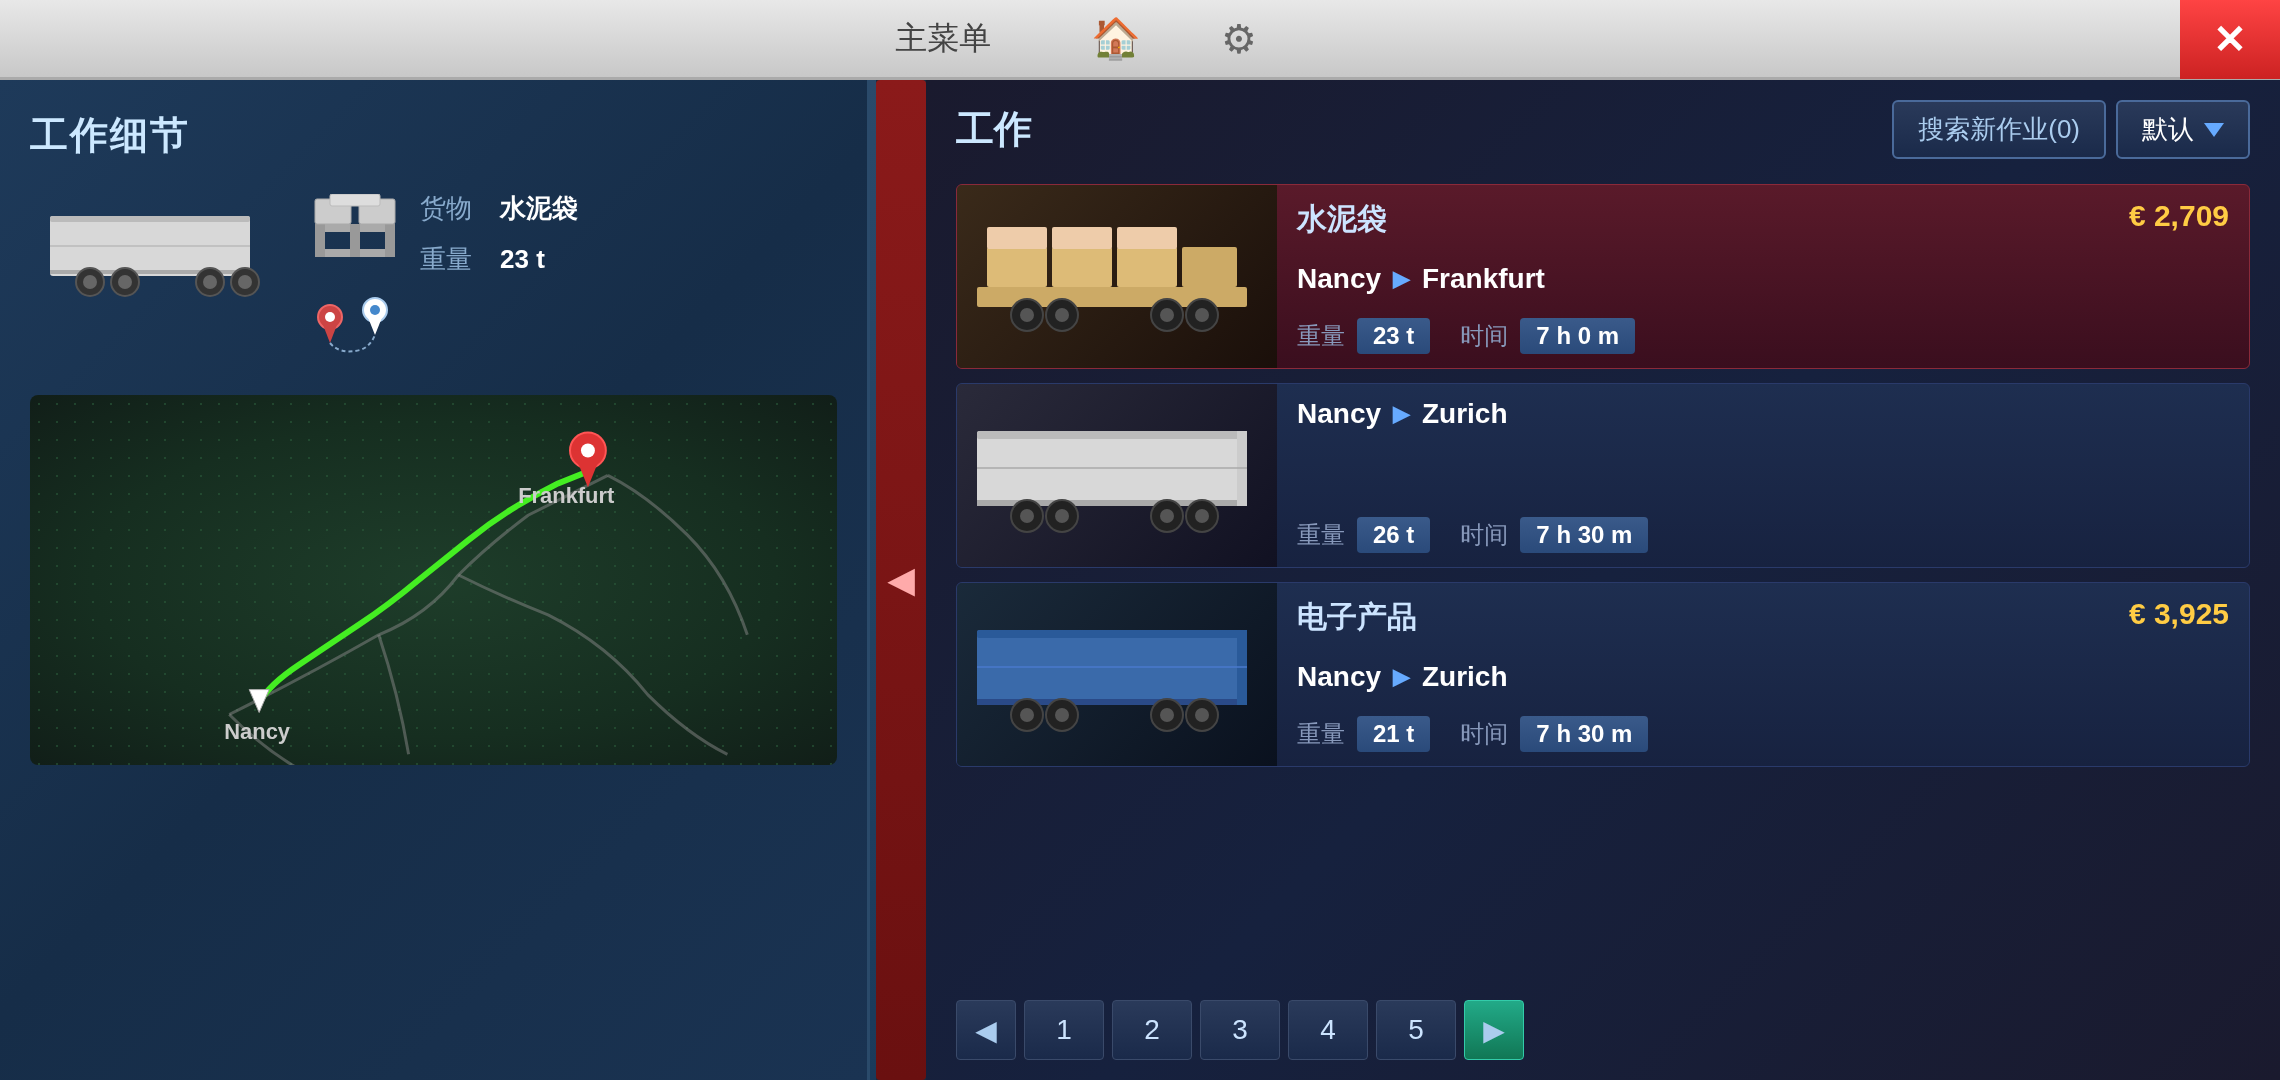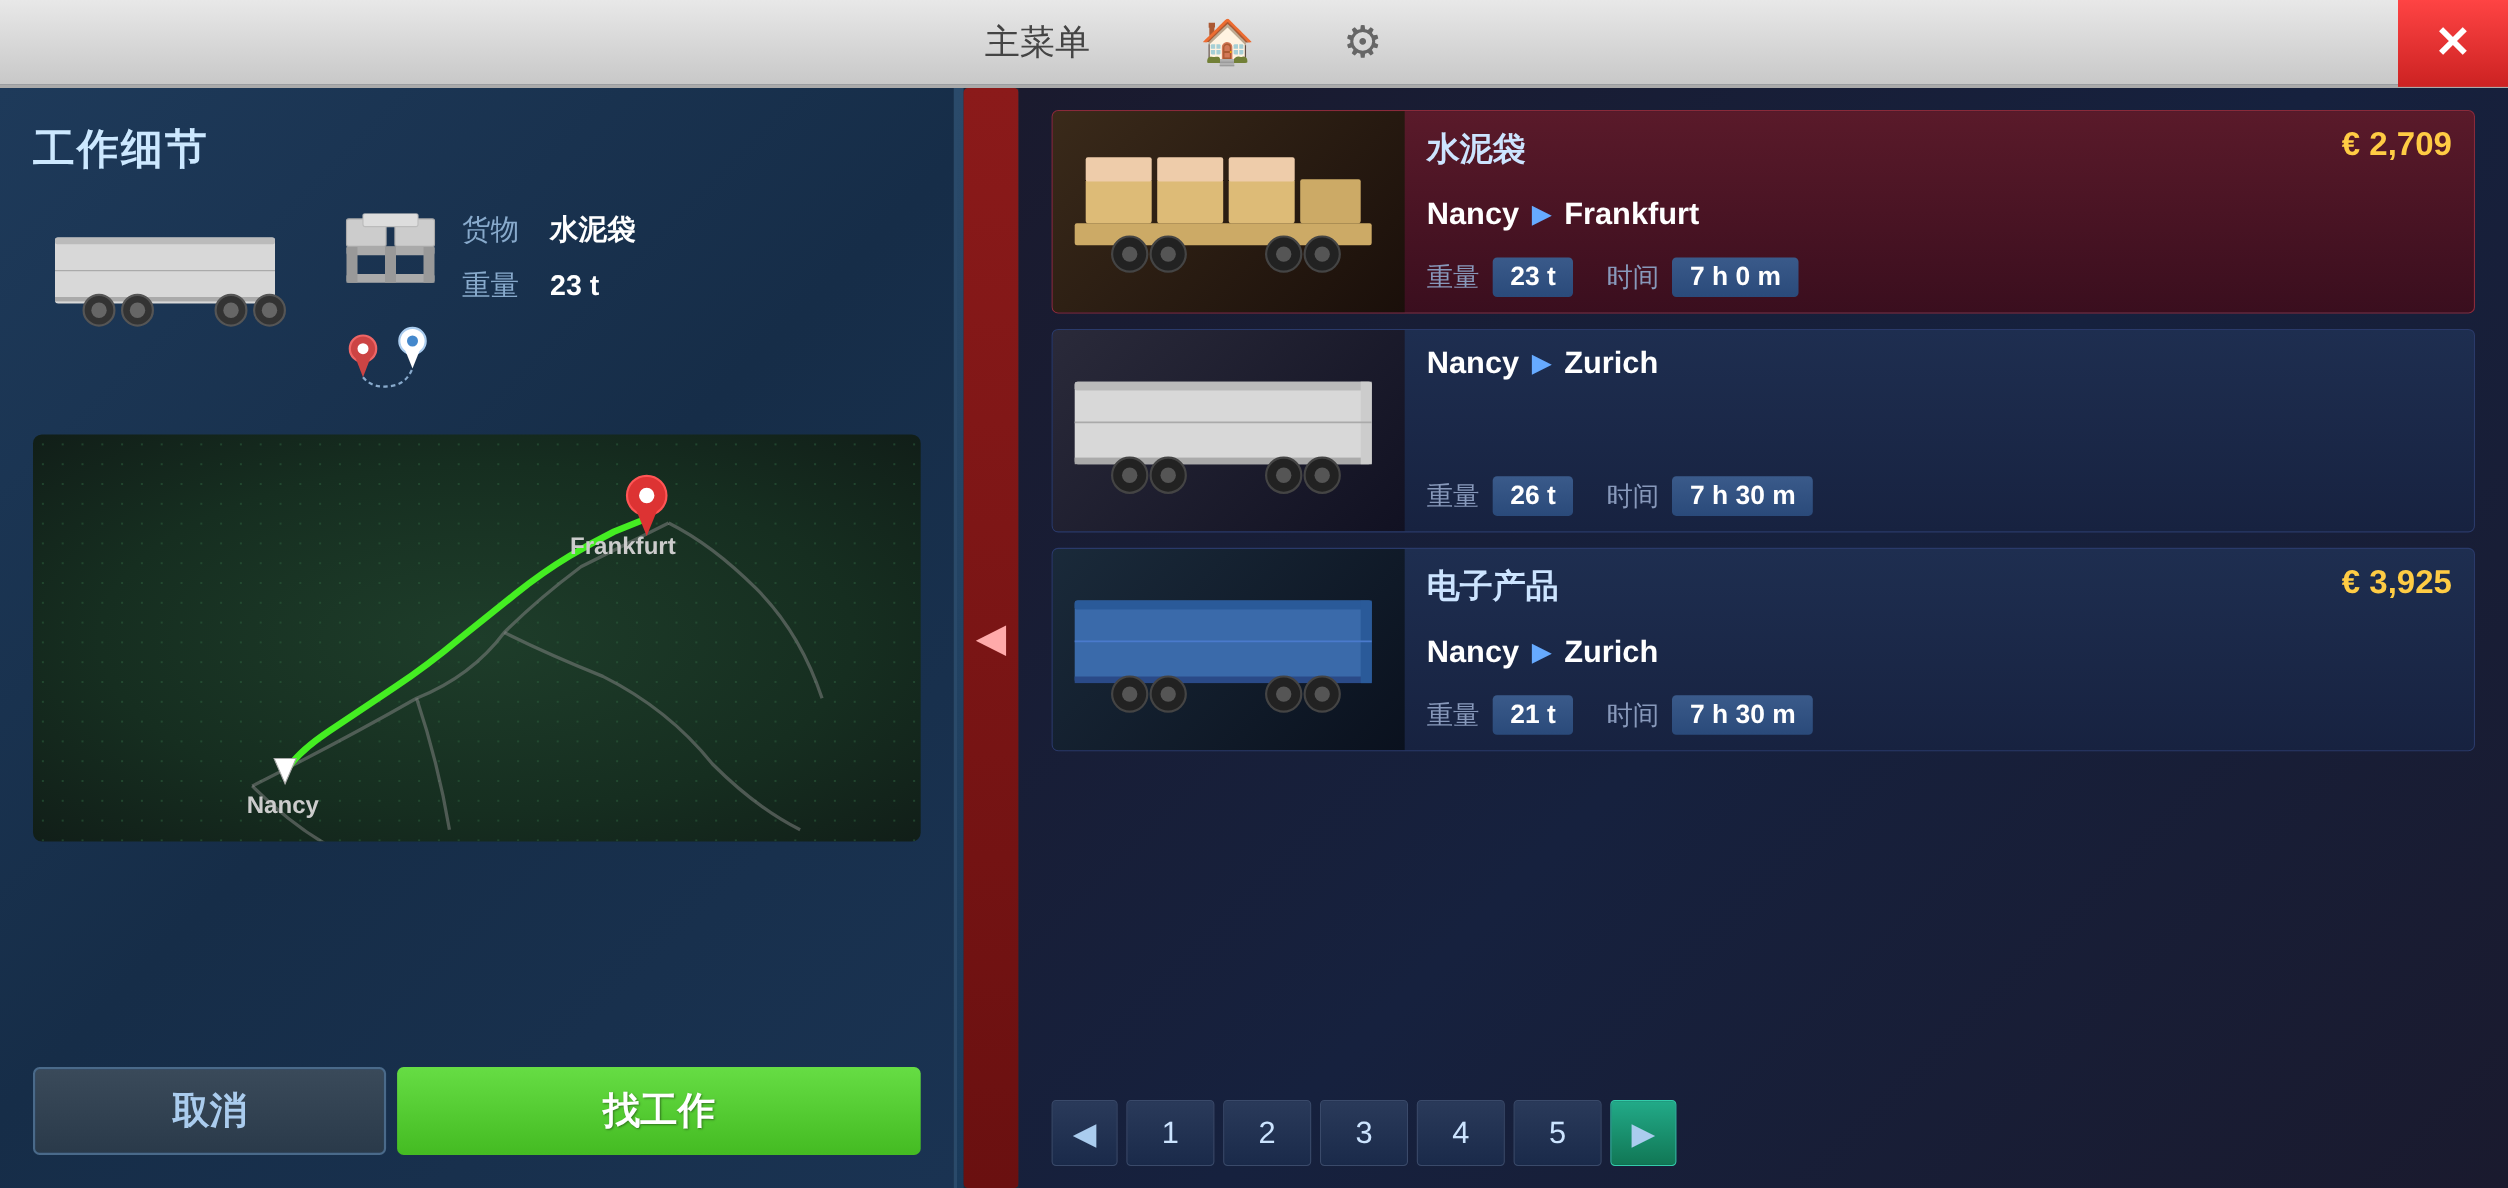--- a/index.html
+++ b/index.html
@@ -530,31 +530,37 @@
 
         <circle cx="560" cy="55" r="18" fill="#dd3333" stroke="#ff5555" stroke-width="2"></circle>
         <polygon points="560,92 545,55 575,55" fill="#dd3333"></polygon>
         <circle cx="560" cy="55" r="7" fill="white"></circle>
 
         <text x="195" y="345" fill="#cccccc" font-size="22" font-family="Arial" font-weight="bold">Nancy</text>
         <text x="490" y="108" fill="#cccccc" font-size="22" font-family="Arial" font-weight="bold">Frankfurt</text>
       </svg>
     </div>
 
-    <div class="bottom-buttons">
-      <button class="btn-cancel">取消</button>
-      <button class="btn-find-job">找工作</button>
+  </div>
+
+  <div class="panel-divider"></div>
+
+  <div class="left-arrow-btn">◀</div>
+
+  <div class="right-panel">
+    <div class="right-header">
+      <div class="right-title">工作</div>
+      <div class="right-controls">
+        <button class="search-new-btn">搜索新作业(0)</button>
+        <button class="default-btn">
+          <span>默认</span>
+          <div class="dropdown-arrow"></div>
+        </button>
+      </div>
     </div>
-  </div>
-
-  <div class="panel-divider"></div>
-
-  <div class="left-arrow-btn">◀</div>
-
-  <div class="right-panel">
 
     <div class="jobs-list">
 
       <div class="job-card">
         <div class="job-card-image card1-img">
           <svg class="trailer-svg" viewBox="0 0 300 140" xmlns="http://www.w3.org/2000/svg">
 
             <rect x="10" y="80" width="270" height="20" fill="#ccaa66" rx="2"></rect>
 
             <rect x="20" y="40" width="60" height="40" fill="#ddbb77" rx="2"></rect>

